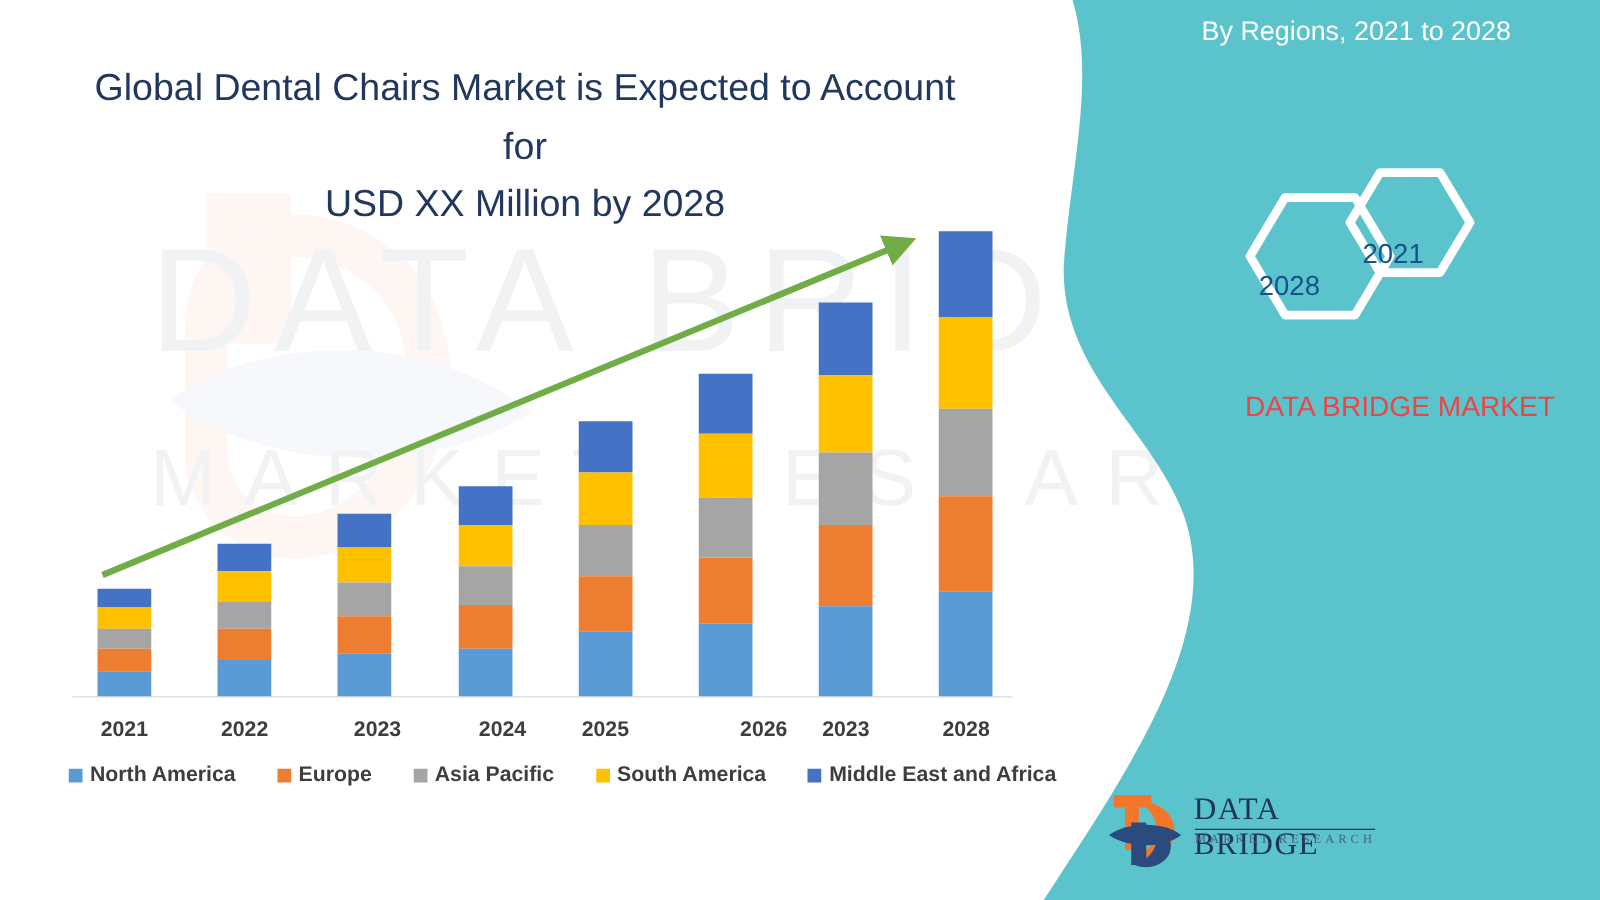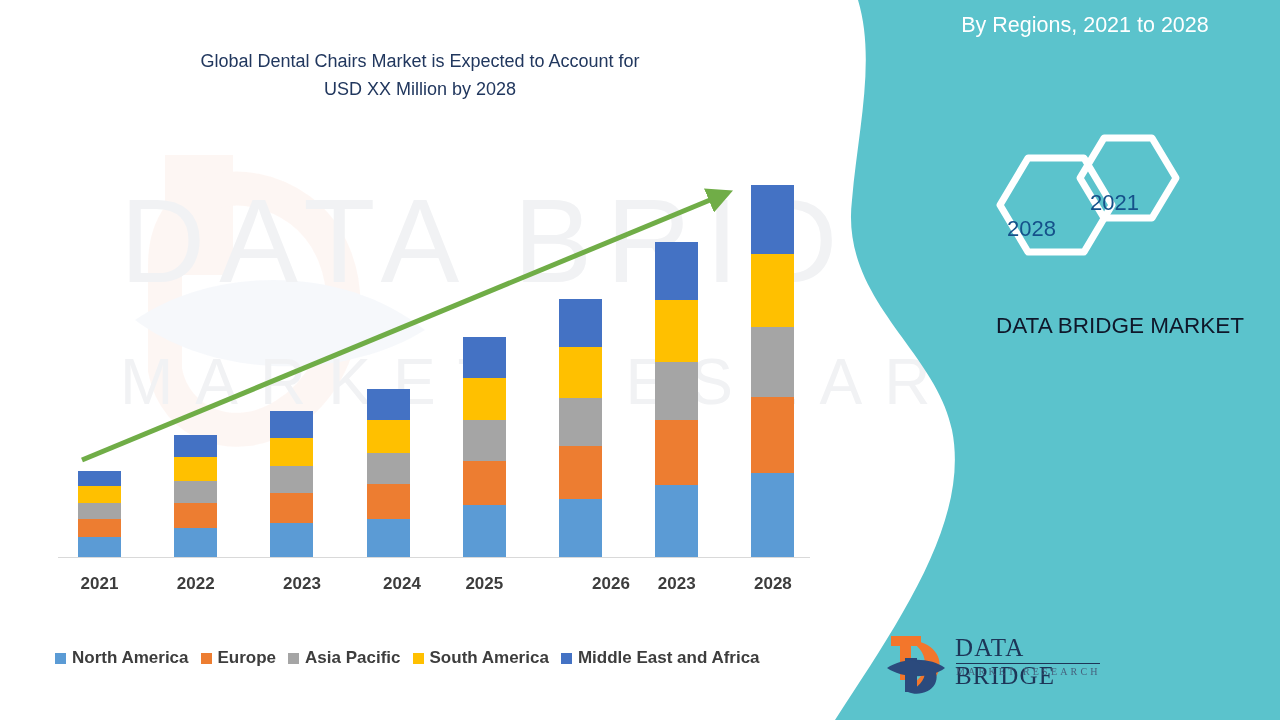--- a/index.html
+++ b/index.html
@@ -19,43 +19,43 @@
   }
   .wm-text .l2 { font-size:64px; letter-spacing:22px; }
   .wm-logo {
     position:absolute; left:95px; top:115px; width:430px; height:400px;
     pointer-events:none; opacity:.5;
   }
 
   
   .chart-title {
     position:absolute; left:70px; top:48px; width:700px;
-    text-align:center; color:#21375e; font-size:18px;
+    text-align:center; color:#21375e; font-size:30px;
     line-height:1.55; font-weight:400;
   }
 
   .plot { position:absolute; left:0; top:0; width:860px; height:600px; }
   .axis-line {
     position:absolute; left:58px; top:557px; width:752px; height:1px;
     background:#d9d9d9;
   }
   .bar { position:absolute; width:43px; }
   .seg { width:100%; display:block; }
 
   .arrow { position:absolute; left:0; top:0; width:860px; height:600px; pointer-events:none; }
 
   .xlabels { position:absolute; left:0; top:574px; width:860px; height:26px; }
   .xlab {
     position:absolute; width:80px; text-align:center;
     font-size:17px; color:#3d3d3d; font-weight:600;
   }
 
   .legend {
-    position:absolute; left:55px; top:646px; width:790px; height:24px;
-    display:flex; align-items:center; gap:12px;
+    position:absolute; left:55px; top:608px; width:790px; height:24px;
+    display:flex; align-items:center; gap:12px;justify-content:space-between;
   }
   .leg-item { display:flex; align-items:center; gap:6px; }
   .leg-sq { width:11px; height:11px; display:block; }
   .leg-tx { font-size:17px; color:#3d3d3d; font-weight:600; white-space:nowrap; }
 
   
   .teal-wrap { position:absolute; left:780px; top:0; width:500px; height:720px; }
   .teal-title {
     position:absolute; left:900px; top:8px; width:370px;
     text-align:center; color:#ffffff; font-size:21.5px;
@@ -63,21 +63,21 @@
   }
   .hexes { position:absolute; left:980px; top:128px; width:215px; height:155px; }
   .hex-label {
     position:absolute; color:#15518a; font-size:22px; font-weight:400;
   }
   #hex2021-label { left:110px; top:62px; }
   #hex2028-label { left:27px; top:88px; }
 
   .dbmr-text {
     position:absolute; left:965px; top:310px; width:310px;
-    text-align:center; color:#0f172a; font-size:22.5px;
+    text-align:center; color:#ef4444; font-size:22.5px;
     line-height:1.45; font-weight:400;
   }
 
   .logo-box { position:absolute; left:885px; top:630px; width:225px; height:72px; }
   .logo-main {
     position:absolute; left:70px; top:4px;
     font-size:25px; letter-spacing:1.2px; color:#1d3557;
     font-family:"Liberation Serif", serif;
   }
   .logo-rule {

